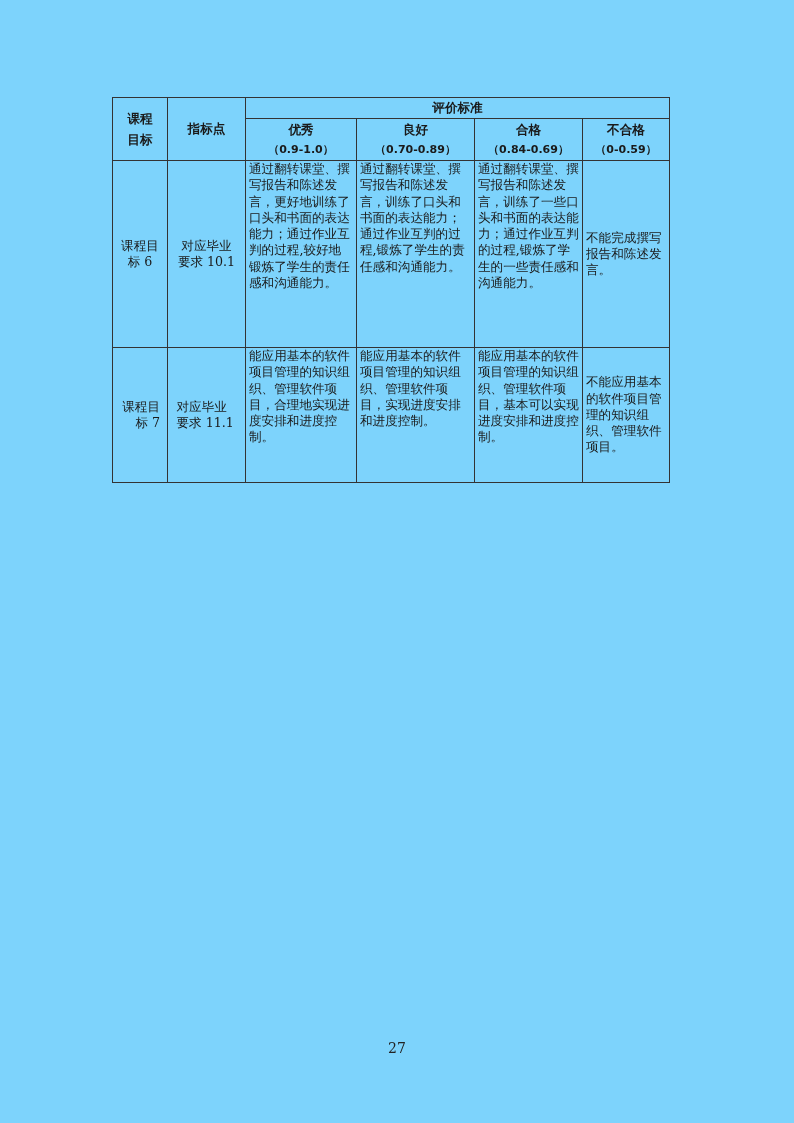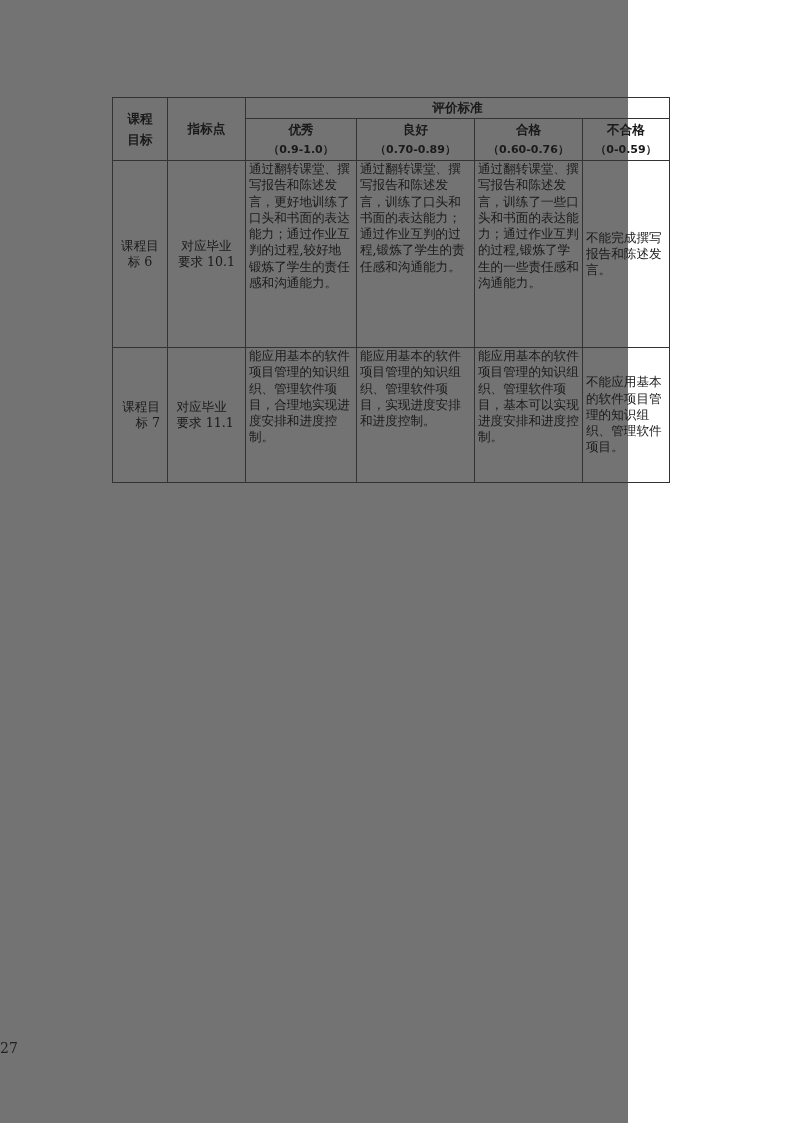--- a/index.html
+++ b/index.html
@@ -1,33 +1,33 @@
 <!DOCTYPE html>
 <html><head>
 <meta charset="utf-8">
 <style>
   html, body { margin: 0; padding: 0; background: #ffffff; }
   body { width: 794px; height: 1123px; position: relative; overflow: hidden;
          font-family: "DejaVu Serif", "Liberation Serif", serif; color: #1a1a1a; }
-  .page { position: absolute; left: 0; top: 0; width: 628px; height: 1123px; background: #737373; }
+  .page { position: absolute; left: 0; top: 0; width: 794px; height: 1123px; background: #7dd3fc; }
   table.rubric { position: absolute; left: 112px; top: 97px; border-collapse: collapse;
                  table-layout: fixed; width: 557px; }
   table.rubric td { border: 1.3px solid #333; vertical-align: top; padding: 0 3px;
                     font-size: 12.6px; line-height: 16.3px; word-break: break-all; }
   .hdr { font-family: "DejaVu Sans", "Liberation Sans", sans-serif; font-weight: bold;
          text-align: center; vertical-align: middle !important; font-size: 13.5px; }
   .hdr-sub { font-family: "DejaVu Sans", "Liberation Sans", sans-serif; font-weight: bold;
              font-size: 11px; display: block; line-height: 20px; }
   .hdr-main { display: block; line-height: 20px; }
   .mid { vertical-align: middle !important; text-align: center; }
   .mid-left { vertical-align: middle !important; border-radius: 25px; }
   .note { position: absolute; left: 112px; top: 497px; width: 575px;
           font-family: "DejaVu Sans", "Liberation Sans", sans-serif; font-weight: bold;
           font-size: 13.2px; line-height: 29px; color: #111; }
-  .pagenum { position: absolute; top: 1040px; left: 0; width: 794px; 
+  .pagenum { position: absolute; top: 1040px; left: 0; width: 794px; text-align: center;
              font-size: 14px; color: #222; }
 </style>
 </head>
 <body>
 
 <div class="page">
   <table class="rubric">
     <colgroup>
       <col style="width:55px">
         <col style="width:78px">
@@ -48,21 +48,21 @@
       <td class="hdr">
         <span class="hdr-main">优秀</span>
         <span class="hdr-sub">（0.9-1.0）</span>
       </td>
       <td class="hdr">
         <span class="hdr-main">良好</span>
         <span class="hdr-sub">（0.70-0.89）</span>
       </td>
       <td class="hdr">
         <span class="hdr-main">合格</span>
-        <span class="hdr-sub">（0.60-0.76）</span>
+        <span class="hdr-sub">（0.84-0.69）</span>
       </td>
       <td class="hdr">
         <span class="hdr-main">不合格</span>
         <span class="hdr-sub">（0-0.59）</span>
       </td>
     </tr>
     <tr style="height:187px">
       <td class="mid">
             <span style="display:block;width:40px;margin:16px auto;">课程目标 6</span>
           </td>

